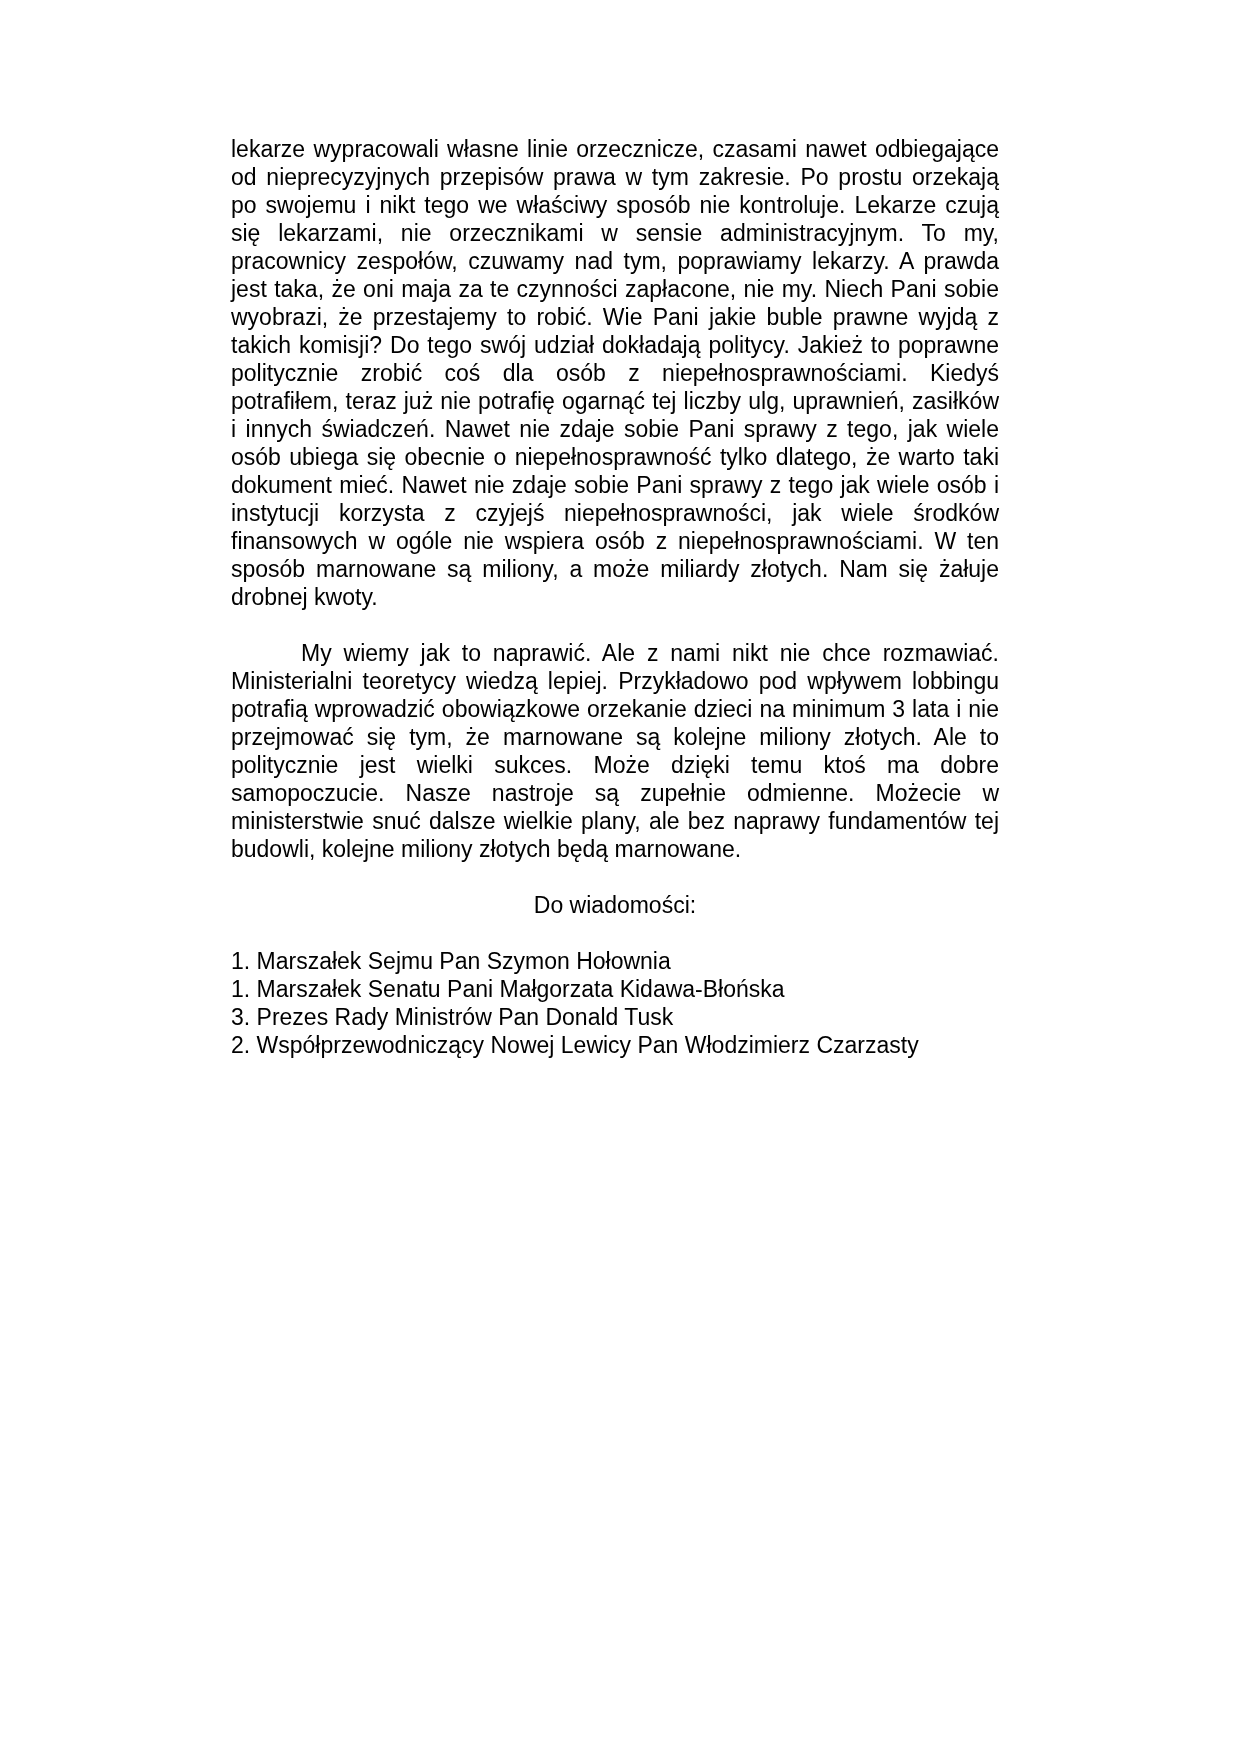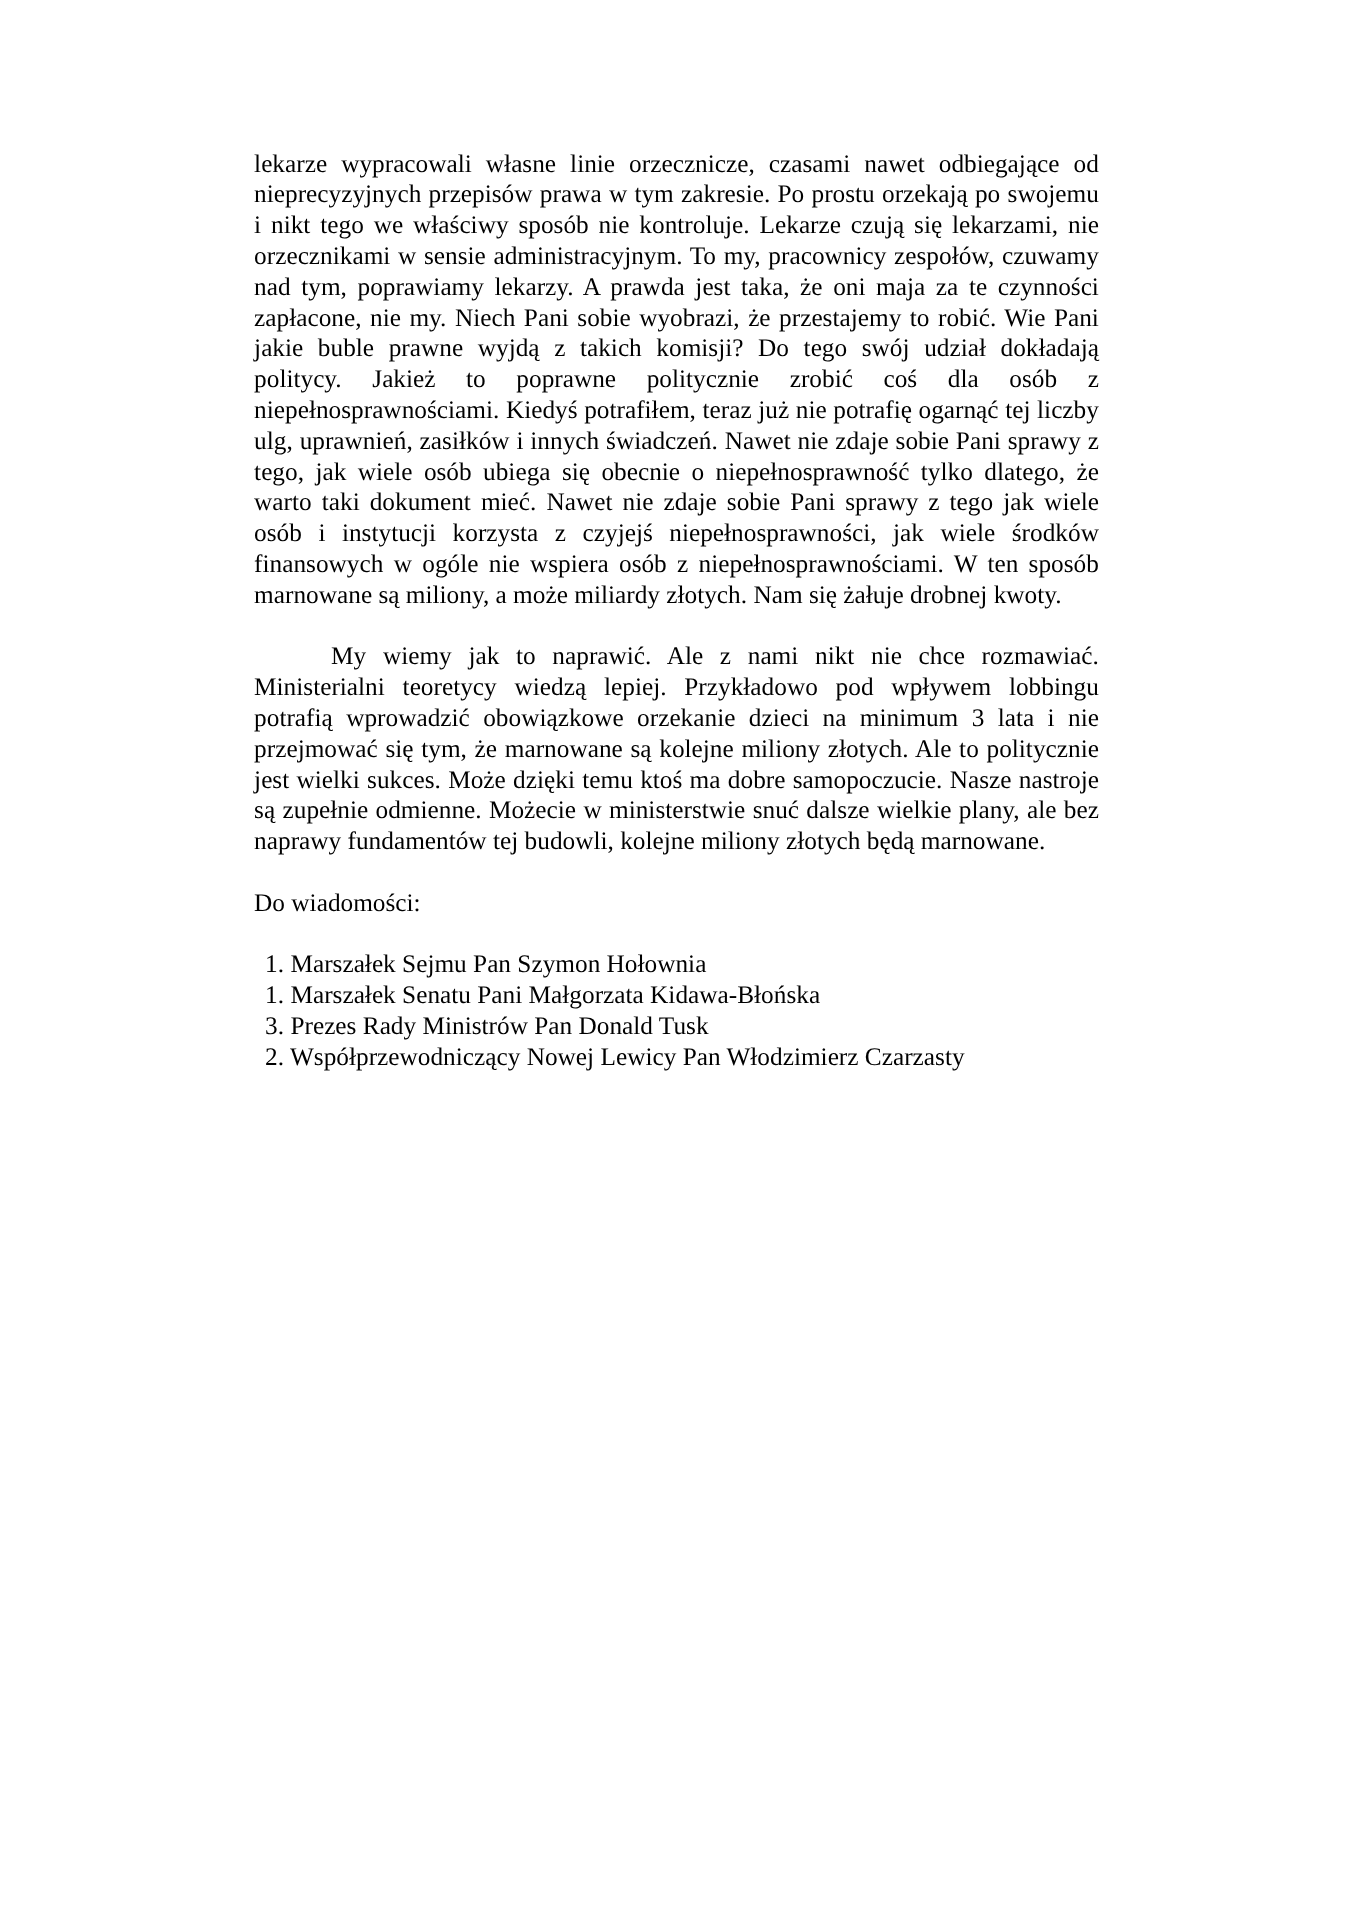--- a/index.html
+++ b/index.html
@@ -8,45 +8,45 @@
     background: #ffffff;
   }
   .page {
     position: relative;
     width: 1055px;
     height: 1755px;
     margin: 0 auto;
     box-sizing: border-box;
     background: #ffffff;
     color: #000000;
-    font-family: Liberation Serif, serif;
+    font-family: Liberation Sans, sans-serif;
     font-size: 23px;
     line-height: 28px;
     padding: 135px 149px 0 138px;
     overflow: hidden;
   }
   .body-text p {
     margin: 0 0 28px 0;
     text-align: justify;
   }
   .body-text p.indented {
     text-indent: 70px;
   }
   .closing-line {
     margin: 0 0 84px 0;
     text-align: left;
     text-indent: 70px;
   }
   .cc-label {
     margin: 0 0 28px 0;
-    text-align: left;
+    text-align: center;
   }
   .cc-list {
     list-style: none;
-    margin: 10px;
+    margin: 0;
     padding: 0;
     text-align: left;
   }
   .cc-list li {
     margin: 0;
     padding: 0;
   }
 </style>
 </head>
 <body>

